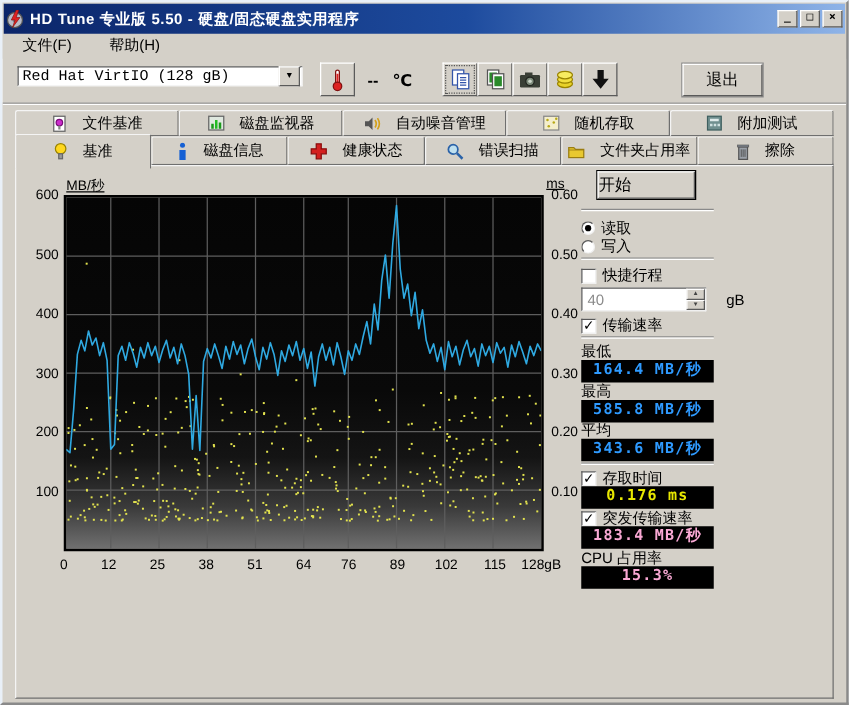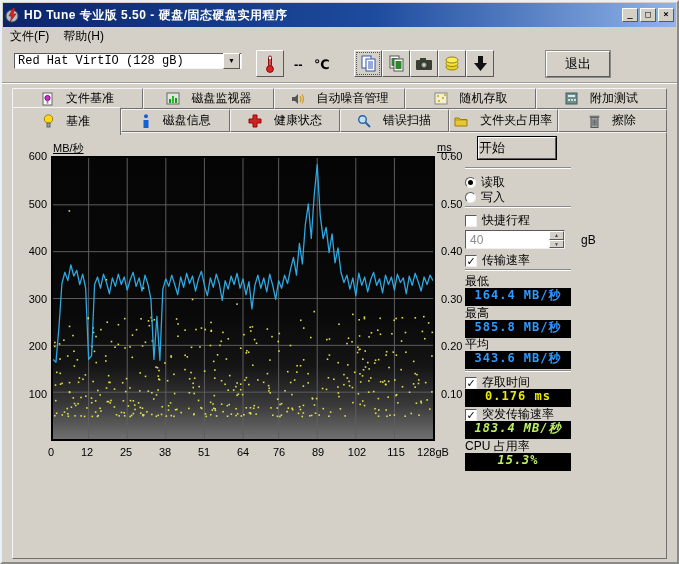--- a/index.html
+++ b/index.html
@@ -9,21 +9,21 @@
   
   .titlebar{height:20px;margin:1px 1px 0 1px;display:flex;align-items:center;padding:12px 2px;
             background:linear-gradient(90deg,#0B2569 0%,#1D4B9E 55%,#8FB4E8 100%);color:#fff;}
   .titlebar .ttl{flex:1;font-size:12px;font-weight:bold;letter-spacing:.5px;white-space:nowrap;overflow:hidden;}
   .tb-ico{width:15px;height:15px;margin-right:4px;flex:0 0 auto;}
   .winbtn{width:16px;height:14px;margin-left:2px;background:#D4D0C8;border:1px solid;
           border-color:#fff #5a5a5a #5a5a5a #fff;font-size:9px;line-height:11px;text-align:center;
           color:#000;font-weight:bold;font-family:"DejaVu Sans Mono",monospace;}
   
   .menubar{height:19px;display:flex;align-items:center;font-size:12px;padding-left:1px;}
-  .menuitem{padding:2px 7px;}
+  .menuitem{padding:2px 15px;}
   
   .toolbar{position:relative;height:37px;border-bottom:1px solid #9a9a9a;box-shadow:0 1px 0 #fff;}
   .combo{position:absolute;left:12px;top:7px;width:228px;height:16px;background:#fff;
          border:1px solid;border-color:#5a5a5a #f4f4f4 #f4f4f4 #5a5a5a;display:flex;align-items:center;}
   .combo .val{flex:1;font-size:12px;padding:0 3px;font-family:"Liberation Mono","DejaVu Sans Mono",monospace;white-space:nowrap;overflow:hidden;}
   .combo .drop{width:17px;height:16px;margin-right:1px;background:#D4D0C8;border:1px solid;
          border-color:#fff #5a5a5a #5a5a5a #fff;font-size:7px;line-height:14px;text-align:center;}
   .tbtn{position:absolute;top:4px;width:28px;height:27px;background:#D4D0C8;border:1px solid;
         border-color:#fff #5a5a5a #5a5a5a #fff;display:flex;align-items:center;justify-content:center;}
   .tbtn.first{outline:1px dotted #555;outline-offset:-3px;}
@@ -68,21 +68,21 @@
         border-color:#5a5a5a #f0f0f0 #f0f0f0 #5a5a5a;display:flex;}
   .spin .v{flex:1;font-size:12px;color:#8a8a8a;padding:2px 0 0 4px;}
   .spin .arr{width:15px;display:flex;flex-direction:column;}
   .spin .arr div{flex:1;background:#D4D0C8;border:1px solid;border-color:#fff #5a5a5a #5a5a5a #fff;
         font-size:5px;line-height:6px;text-align:center;color:#444;}
   .small-lab{position:absolute;font-size:12px;white-space:nowrap;}
   .lcd{position:absolute;left:452px;width:106px;height:18px;background:#000;color:#2E9AFF;
        font-family:"DejaVu Sans Mono",monospace;font-size:12px;font-weight:bold;line-height:15px;
        text-align:center;letter-spacing:1px;}
   .lcd.yellow{color:#E8E800;}
-  .lcd.white{color:#bef264;font-style:italic;}
+  .lcd.white{color:#f9a8d4;}
 </style>
 </head>
 <body>
 
 <div class="win">
 
   <div class="titlebar">
     <svg class="tb-ico" viewBox="0 0 15 15">
       <circle cx="7" cy="8" r="6" fill="#b8bcc8" stroke="#555"></circle>
       <circle cx="7" cy="8" r="2" fill="#7d8390"></circle>

